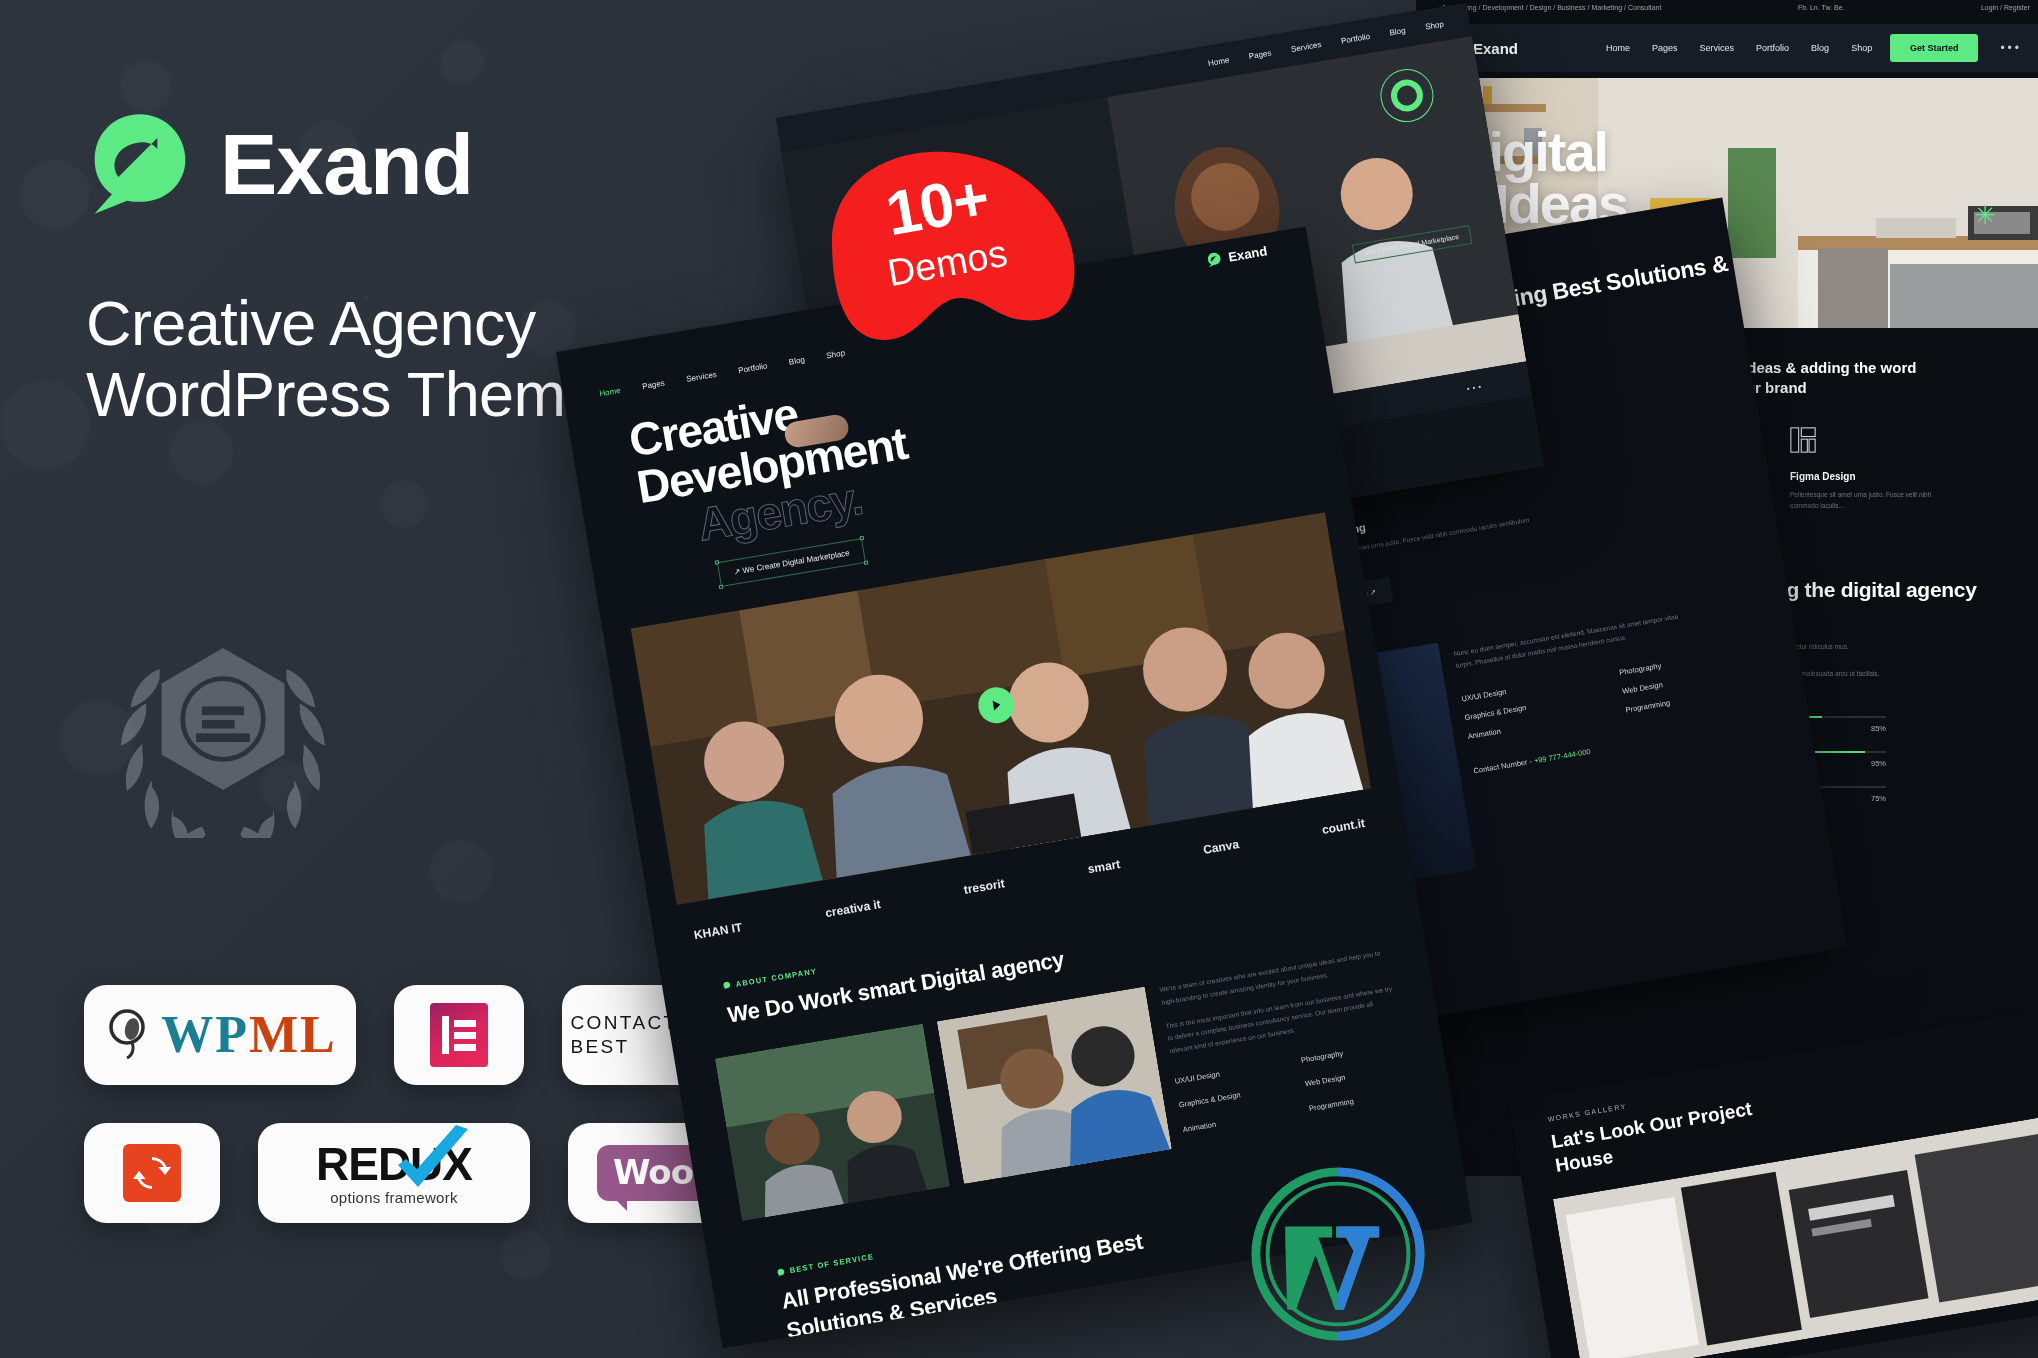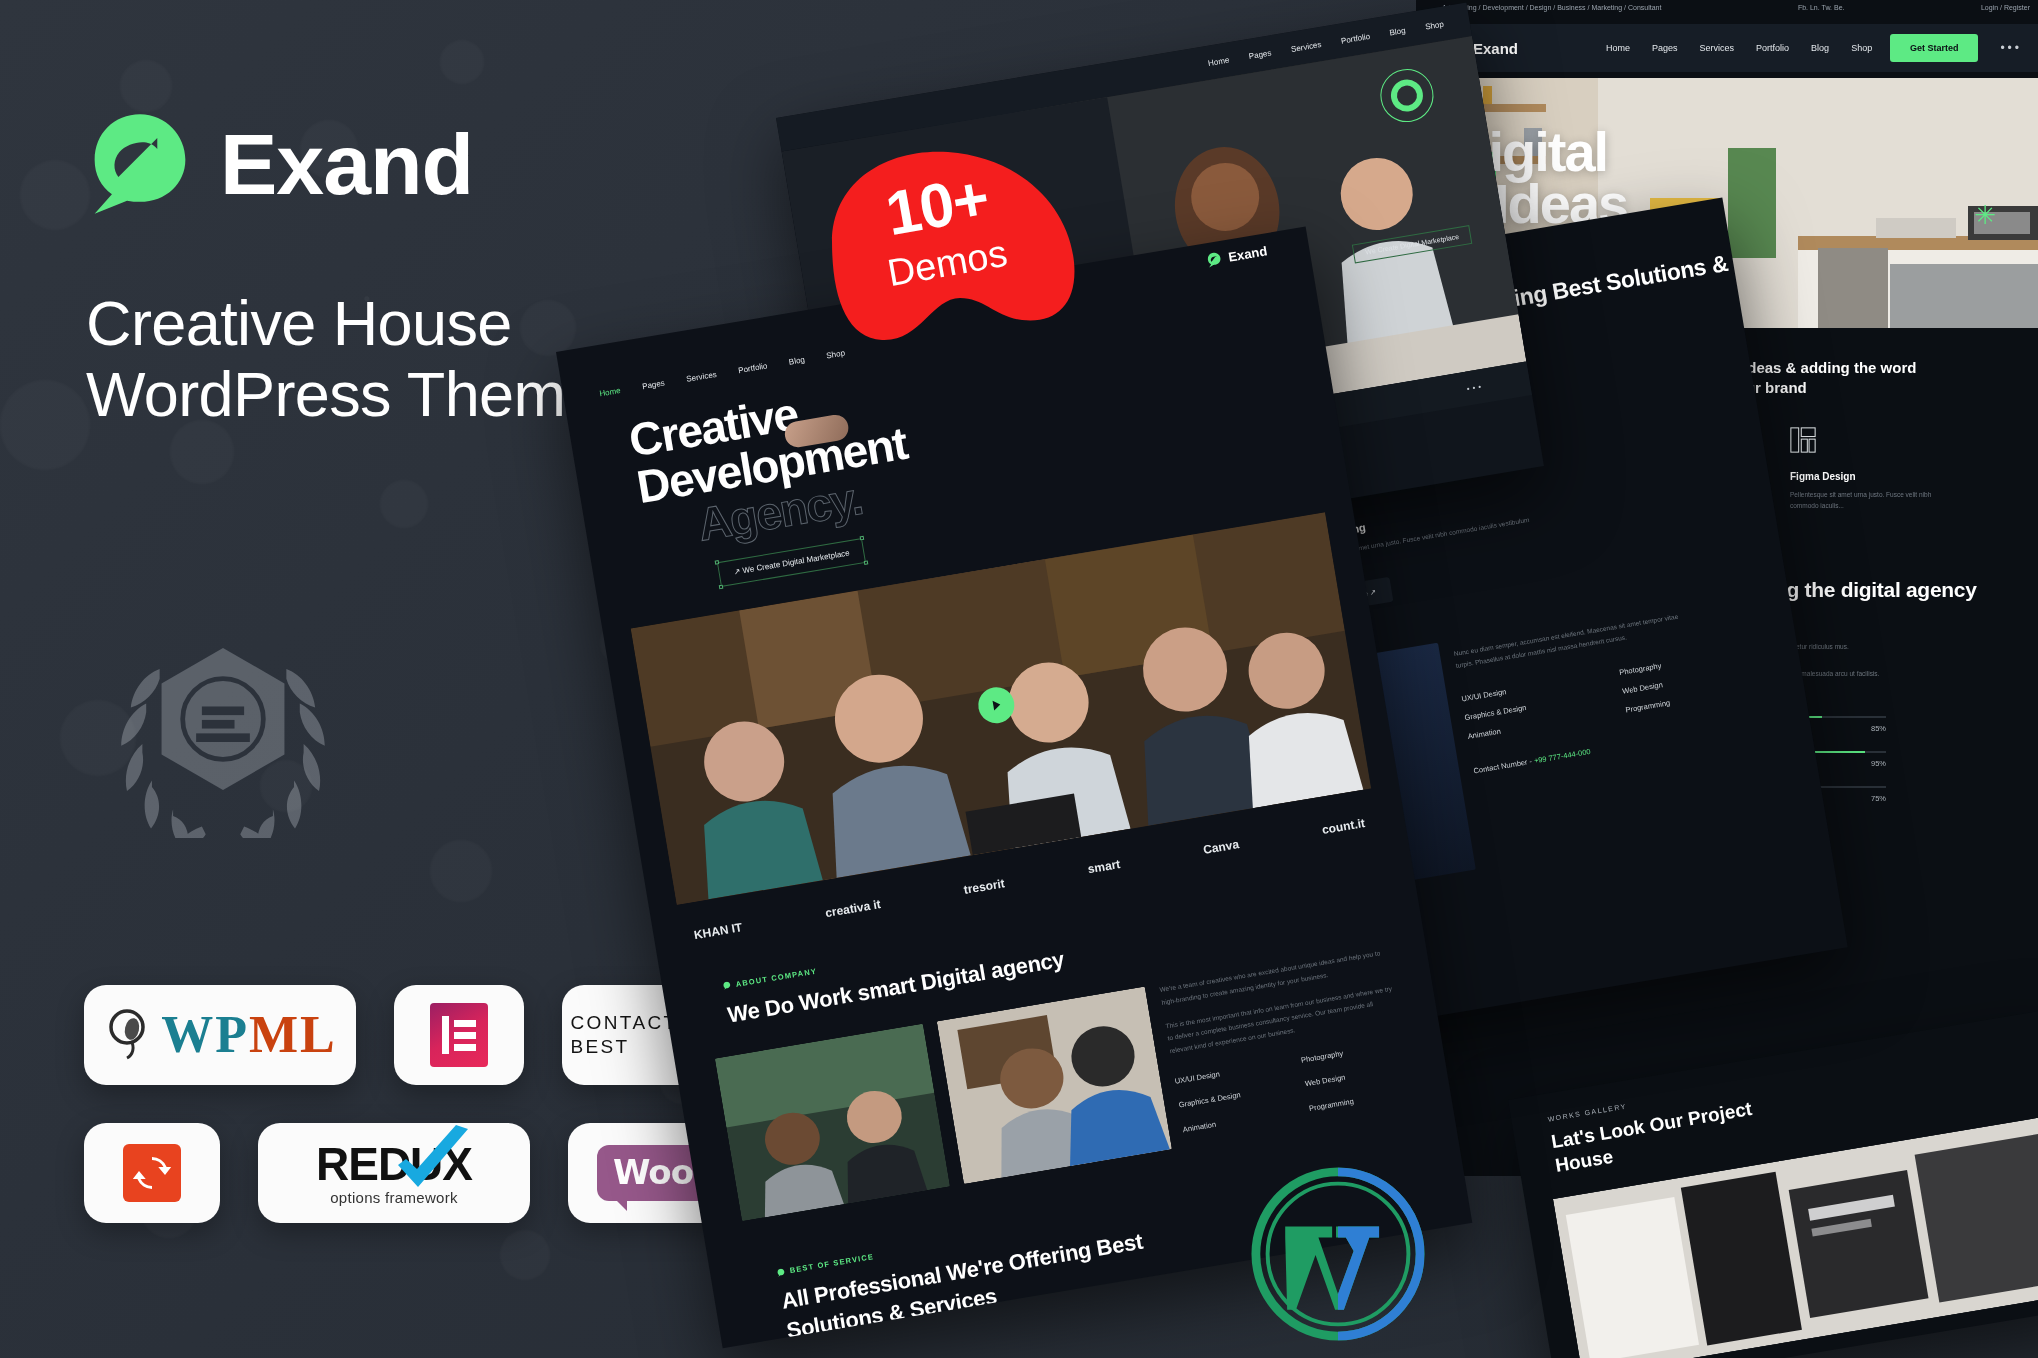--- a/index.html
+++ b/index.html
@@ -210,21 +210,21 @@
       <div class="logo-mark">
         <svg viewBox="0 0 100 100">
           <path d="M50 4C26 4 8 22 8 46c0 14 6 25 16 32L8 96l30-12c4 1 8 1 12 1 24 0 42-17 42-39S74 4 50 4z" fill="#5dea84"></path>
           <path d="M66 26L30 62c-5-6-5-16 1-23 7-8 20-11 28-8 3 1 5 3 7 5z" fill="#2f353e"></path>
         </svg>
       </div>
       <div class="brand-name">Exand</div>
     </div>
 
     <div class="headline">
-      <div>Creative House</div>
+      <div>Creative Agency</div>
       <div>WordPress Theme</div>
     </div>
 
     <div class="award">
       <svg viewBox="0 0 300 250">
         <g fill="#cfd5dc">
           <path d="M150 52 L214 89 L214 163 L150 200 L86 163 L86 89 Z" opacity=".95"></path>
         </g>
         <circle cx="150" cy="126" r="42" fill="none" stroke="#2f353e" stroke-width="5"></circle>
         <rect x="128" y="113" width="44" height="9" fill="#2f353e"></rect>

